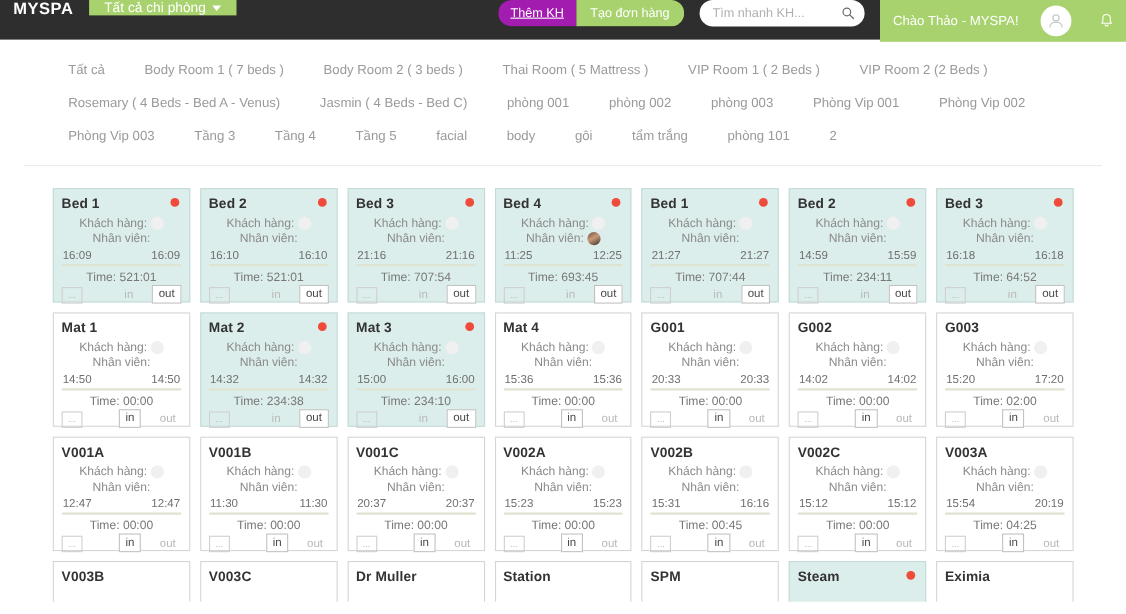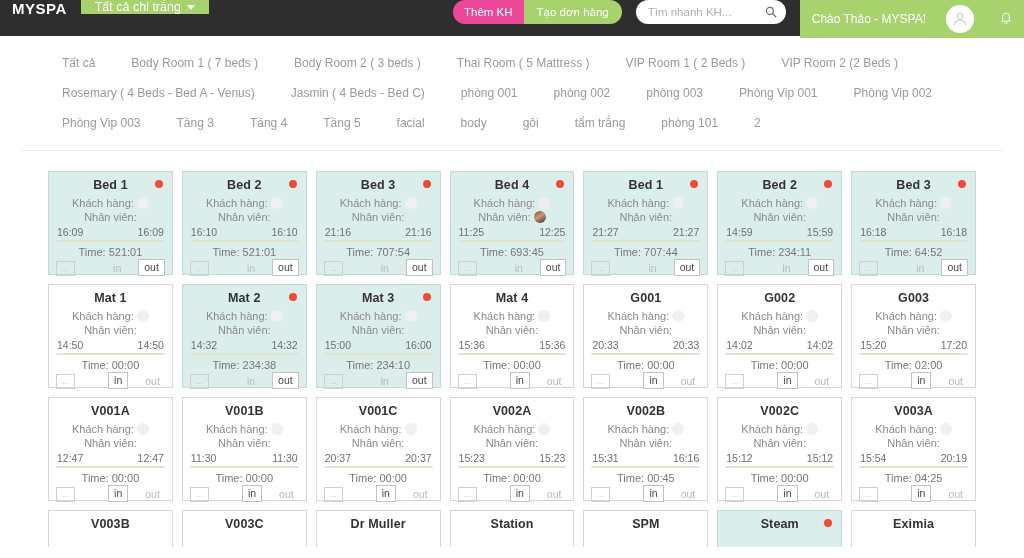--- a/index.html
+++ b/index.html
@@ -48,29 +48,30 @@
     display: flex; align-items: center;
   }
   .pill-group {
     display: flex; align-items: center;
     height: 24px;
     border-radius: 13px;
     overflow: hidden;
     margin-right: 14px;
   }
   .btn-add-kh {
-    background: #ec4899;
+    background: #a21caf;
     color: #ffffff;
     font-size: 11.5px;
     padding: 0 11px;
     height: 100%;
     display: flex; align-items: center;
     cursor: pointer;
     border: none;
     font-family: inherit;
+    text-decoration: underline;
   }
   .btn-create-order {
     background: #a8d26e;
     color: #ffffff;
     font-size: 11.5px;
     padding: 0 13px;
     height: 100%;
     display: flex; align-items: center;
     cursor: pointer;
     border: none;
@@ -158,21 +159,20 @@
     position: relative;
     height: 104px;
     display: flex;
     flex-direction: column;
   }
   .card.active {
     background: #dceeeb;
     border-color: #c3dbd8;
   }
   .card-title {
-    text-align: center;
     font-size: 12.5px;
     font-weight: bold;
     color: #333333;
     letter-spacing: 0.1px;
     line-height: 15px;
     margin-bottom: 3px;
   }
   .status-dot {
     position: absolute;
     top: 8px; right: 9px;
@@ -265,21 +265,21 @@
     border: none;
     color: #b9b9b9;
   }
 </style>
 </head>
 <body>
 
 <div class="topnav">
   <div class="brand">MYSPA</div>
   <div class="branch-select">
-    <span>Tất cả chi trắng</span>
+    <span>Tất cả chi phòng</span>
     <span class="caret-down"></span>
   </div>
   <div class="nav-spacer"></div>
   <div class="nav-right">
     <div class="pill-group">
       <button class="btn-add-kh">Thêm KH</button>
       <button class="btn-create-order">Tạo đơn hàng</button>
     </div>
     <div class="search-wrap">
       <input class="search-input" type="text" placeholder="Tìm nhanh KH..." style="">

